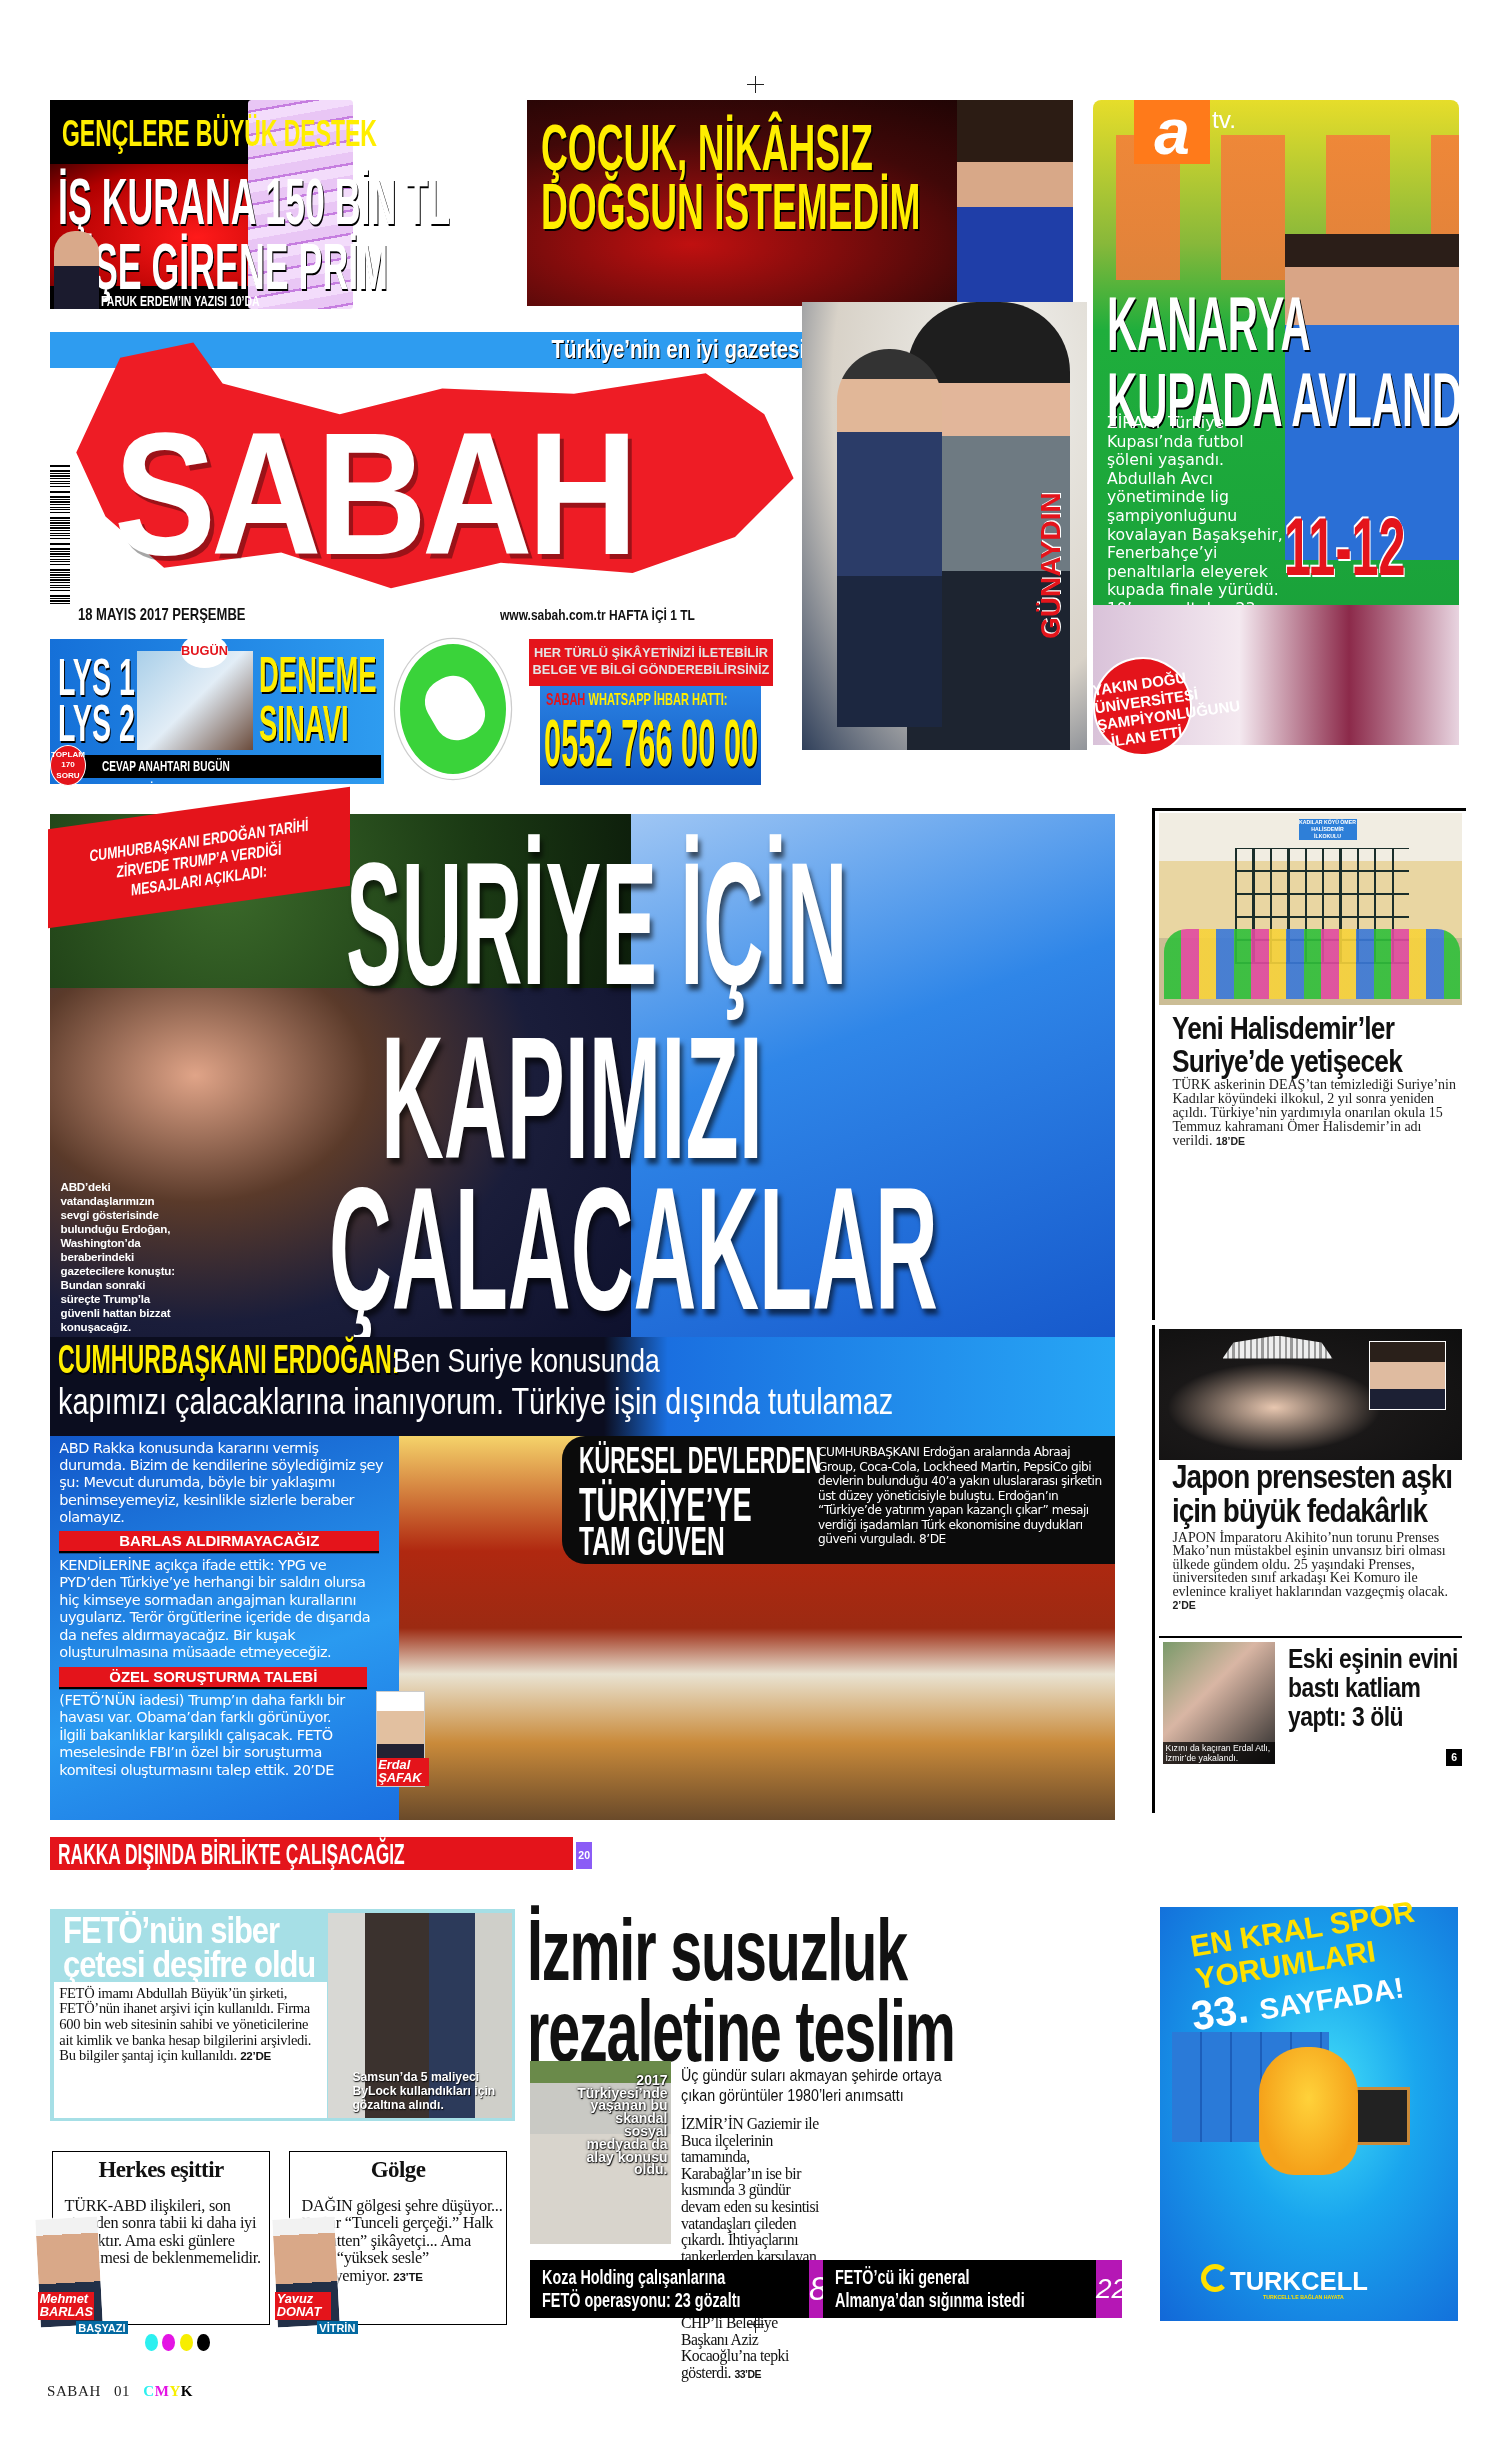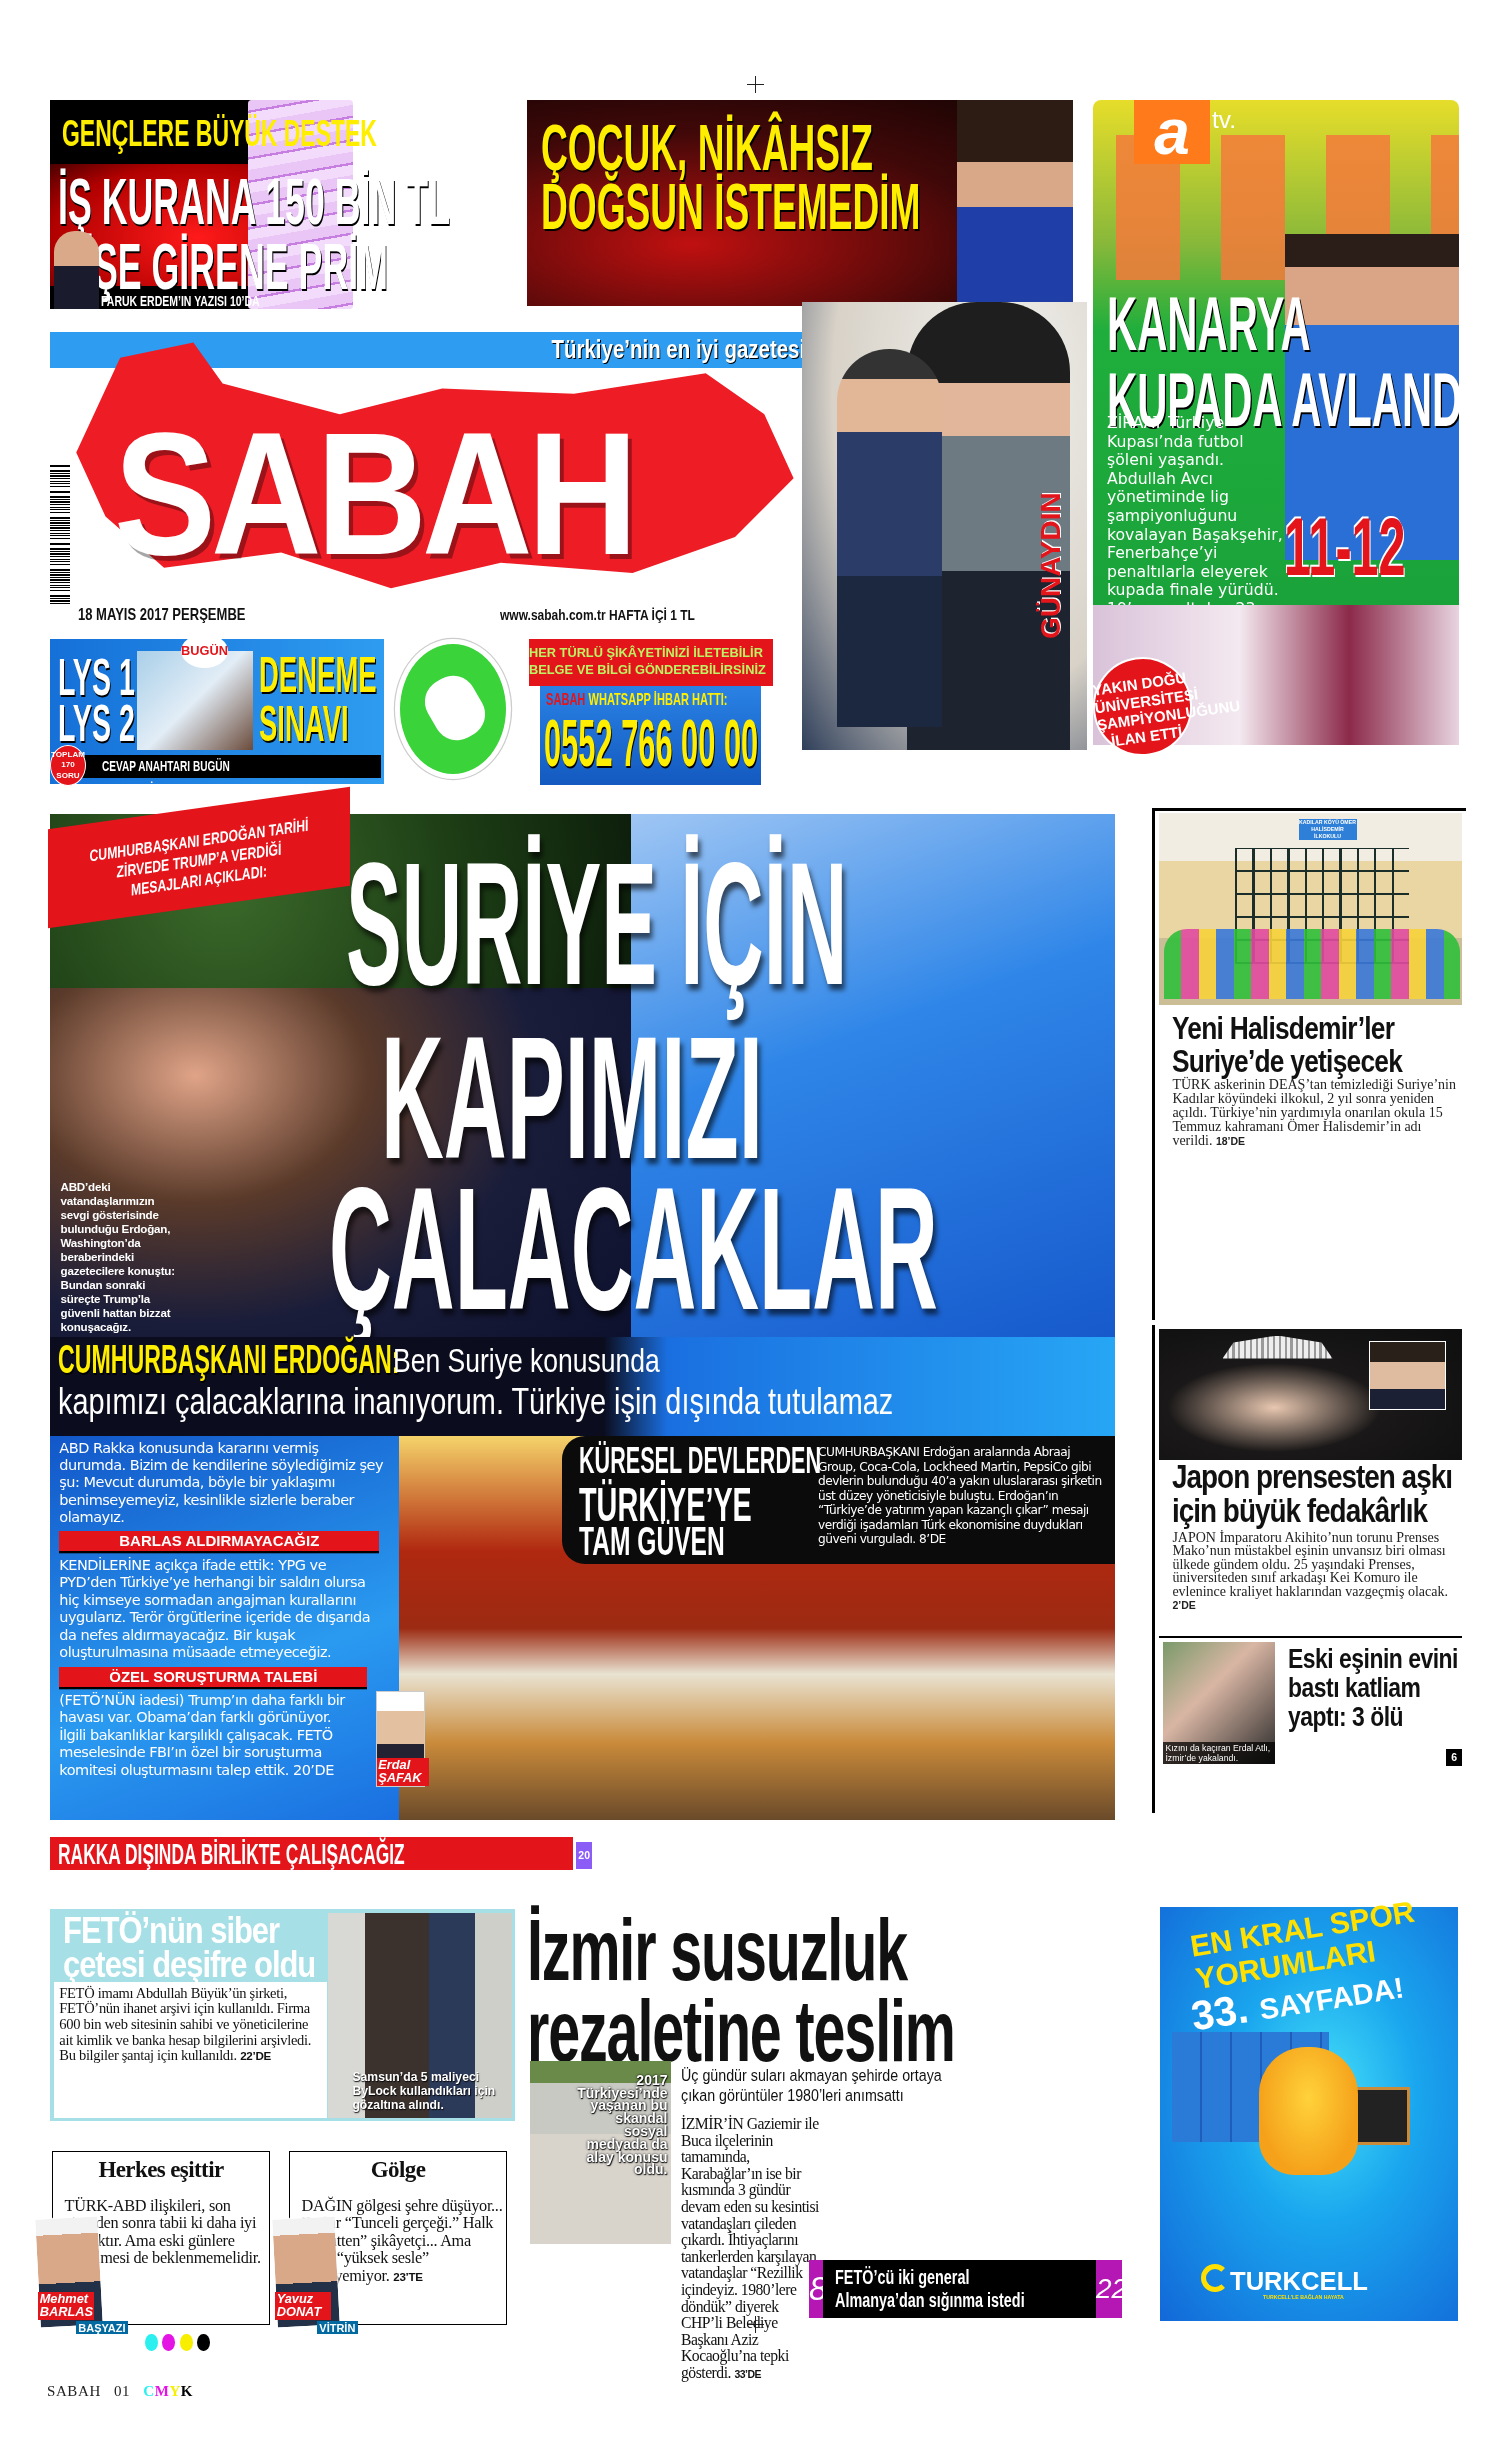--- a/index.html
+++ b/index.html
@@ -67,21 +67,21 @@
 #lys .bugun{position:absolute;left:131px;top:-4.7px;width:47px;height:34px;border-radius:50%;background:#fff;color:#e4141b;font-size:12.8px;font-weight:bold;text-align:center;line-height:34px}
 #lys .foot{position:absolute;left:29px;top:116px;width:302px;height:23px;background:#000;color:#fff;font-size:14px;font-weight:bold;line-height:23px;padding-left:23px}
 #lys .foot span{display:inline-block;transform:scaleX(.72);transform-origin:left center}
 #lys .badge{position:absolute;left:0;top:106px;width:36px;height:41px;border-radius:50%;background:#e4141b;color:#fff;font-size:8.1px;font-weight:bold;text-align:center;padding-top:3.5px;line-height:10.5px;border:1.2px solid #fff}
 #lys .student{position:absolute;left:87px;top:11.6px;width:116px;height:99px;background:linear-gradient(135deg,#a9cfe9,#e2edf6 50%,#6b4b3b)}
 
 
 #wa{left:395px;top:639px;width:430px;height:145px}
 #wa .logo{position:absolute;left:0;top:0;width:116px;height:140px;border-radius:50%;background:#3ad33a;border:5.8px solid #fff;box-shadow:0 0 0 1.2px #ccc}
 #wa .logo:after{content:"";position:absolute;left:29px;top:32px;width:52px;height:64px;border-radius:23px;background:#fff;transform:rotate(-30deg)}
-#wa .red{position:absolute;left:134px;top:0;width:244px;height:47px;background:#e4141b;color:#bef264;font-size:12.8px;font-weight:bold;text-align:left;padding-top:4.7px;line-height:17.4px}
+#wa .red{position:absolute;left:134px;top:0;width:244px;height:47px;background:#e4141b;color:#e5e5e5;font-size:12.8px;font-weight:bold;text-align:center;padding-top:4.7px;line-height:17.4px}
 #wa .blue{position:absolute;left:145px;top:47px;width:221px;height:99px;background:linear-gradient(#2a82e4,#1359c0);}
 #wa .label{position:absolute;left:5.8px;top:3.5px;color:#ffee00;font-size:16.3px;font-weight:bold;white-space:nowrap;transform:scaleX(.68);transform-origin:left top}
 #wa .label b{color:#e4141b}
 #wa .phone{position:absolute;left:3.5px;top:23px;color:#ffee00;font-size:67px;font-weight:bold;white-space:nowrap;transform:scaleX(.46);transform-origin:left top;text-shadow:1.7px 1.7px 0 #000;line-height:67px}
 
 
 #lead{left:50px;top:802px;width:1065px;height:1081px}
 #lead .photo1{position:absolute;left:0;top:11.6px;width:581px;height:581px;background:radial-gradient(ellipse at 25% 45%,#e0a488,#5a3a2a 28%,#1a1d3a 55%,#0b0e2a)}
 #lead .photo1 .tree{position:absolute;left:0;top:0;width:581px;height:174px;background:radial-gradient(circle at 30% 40%,#3b6a2a,#1b3a14 60%,#0d1e0b)}
 #lead .photo2{position:absolute;left:581px;top:11.6px;width:484px;height:581px;background:linear-gradient(160deg,#9fc6f4,#2f86e8 40%,#1353c8)}
@@ -358,20 +358,26 @@
       <div>rezaletine teslim</div>
     </h1>
   <div class="img">
       <span>2017 Türkiyesi’nde yaşanan bu skandal sosyal medyada da alay konusu oldu.</span>
     </div>
   <div class="deck">
       <div>Üç gündür suları akmayan şehirde ortaya</div>
       <div>çıkan görüntüler 1980’leri anımsattı</div>
     </div>
   <p><span>İZMİR’İN Gaziemir ile Buca ilçelerinin tamamında, Karabağlar’ın ise bir kısmında 3 gündür devam eden su kesintisi vatandaşları çileden çıkardı. İhtiyaçlarını tankerlerden karşılayan vatandaşlar “Rezillik içindeyiz. 1980’lere döndük” diyerek CHP’li Belediye Başkanı Aziz Kocaoğlu’na tepki gösterdi.</span> <b style="font-family:'Liberation Sans',sans-serif;font-size:10.5px">33’DE</b></p>
+  <div class="bottom" style="left:7px;width:279px">
+      <span>
+        <div>Koza Holding çalışanlarına</div>
+        <div>FETÖ operasyonu: 23 gözaltı</div>
+      </span>
+    </div>
   <div class="num" style="left:286px">8</div>
   <div class="bottom" style="left:300px;width:273px">
       <span>
         <div>FETÖ’cü iki general</div>
         <div>Almanya’dan sığınma istedi</div>
       </span>
     </div>
   <div class="num" style="left:573px;width:25.6px;font-size:28px">22</div>
 </div>
 

